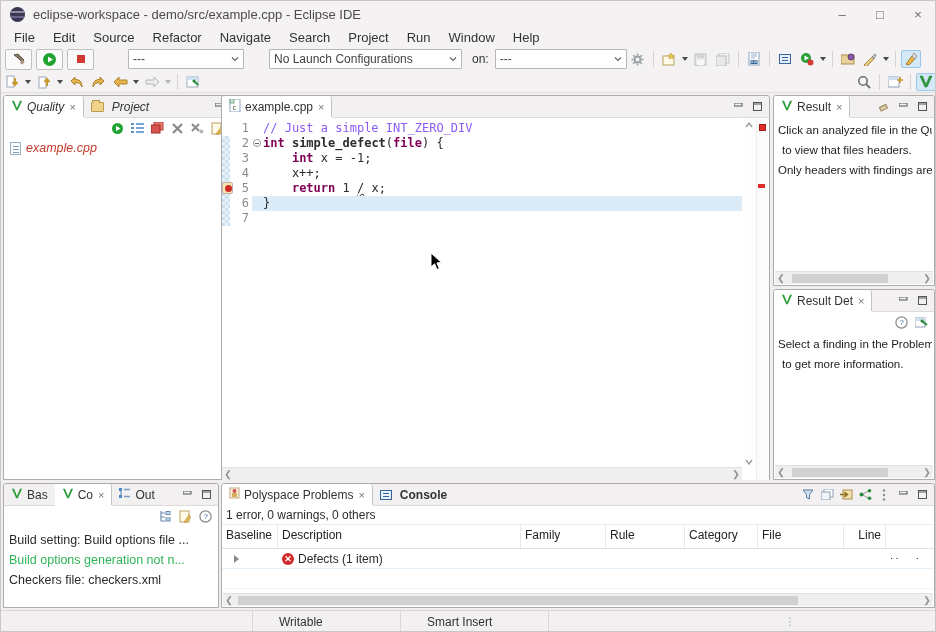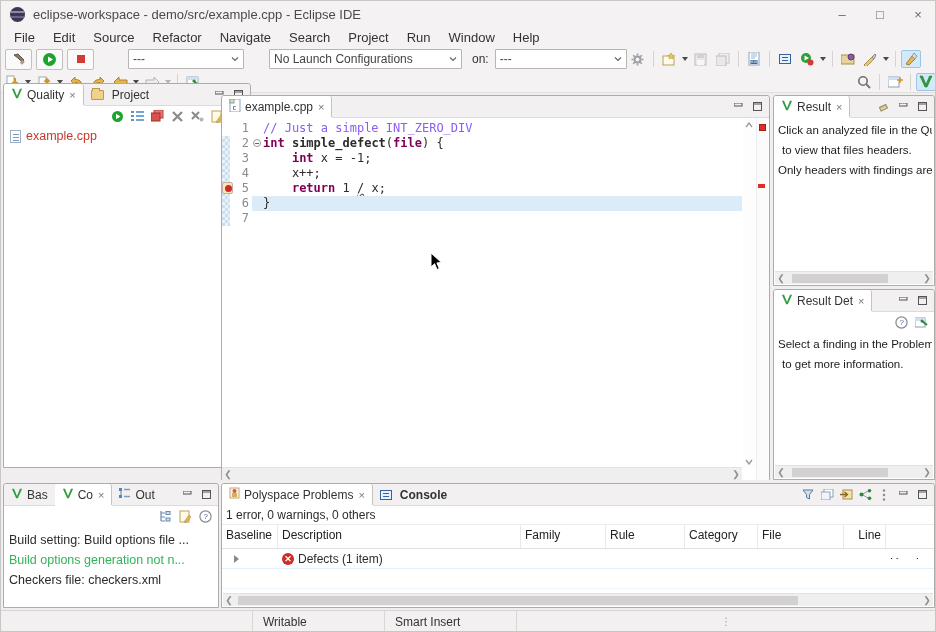--- a/index.html
+++ b/index.html
@@ -49,21 +49,21 @@
   .tab.active { background:#fff; border-right:1px solid #c5c2c2; border-radius:3px 3px 0 0;
     box-shadow:0 1px 0 #fff; }
   .tab .x { margin-left:5px; color:#777; font-size:11px; }
   .tab .ticn { margin-right:4px; }
   .panel-btns { margin-left:auto; display:flex; align-items:center; padding-right:4px; }
   .pbtn { width:16px; height:14px; display:flex; align-items:center; justify-content:center; margin-left:3px; }
   .view-toolbar { height:20px; display:flex; align-items:center; justify-content:flex-end;
     padding-right:4px; background:#fff; }
   .vicon { width:18px; height:16px; display:flex; align-items:center; justify-content:center; margin-left:2px; }
   
-  #quality-panel { left:2px; top:82px; width:248px; height:385px; }
+  #quality-panel { left:2px; top:94px; width:248px; height:385px;font-style:italic; }
   .file-row { display:flex; align-items:center; padding:3px 6px; font-size:12.5px; }
   .file-name { color:#c6392b; margin-left:5px; }
   .file-count { margin-left:auto; color:#c6392b; padding-right:6px; }
   
   #editor-panel { left:220px; top:94px; width:549px; height:385px; }
   .editor-body { position:relative; height:362px; background:#fff; overflow:hidden; }
   .anno-strip { position:absolute; left:0; top:18px; width:8px; height:90px;
     background-image:
       linear-gradient(45deg,#c9e0f0 25%,transparent 25%,transparent 75%,#c9e0f0 75%),
       linear-gradient(45deg,#c9e0f0 25%,transparent 25%,transparent 75%,#c9e0f0 75%);
@@ -116,21 +116,21 @@
   .gcol { padding:3px 4px; border-right:1px solid #e8e8e8; white-space:nowrap; overflow:hidden; flex:none; }
   .grid-row { display:flex; height:20px; align-items:center; font-size:12px; border-bottom:1px solid #e3f0fa; }
   .rcol { padding:0 4px; white-space:nowrap; overflow:hidden; flex:none; display:flex; align-items:center; }
   .expander { width:0; height:0; border-top:4px solid transparent; border-bottom:4px solid transparent;
     border-left:5px solid #8a8a8a; margin-left:8px; }
   .errball { width:12px; height:12px; border-radius:50%; background:#cf2a27; color:#fff;
     font-size:9px; line-height:12px; text-align:center; font-weight:bold; margin-right:4px; flex:none; }
   .rowline2 { height:20px; border-bottom:1px solid #eef6fc; }
   
   .statusbar { position:absolute; left:0; top:609px; width:936px; height:22px;
-    background:#f2f0f0; border-top:1px solid #d7d4d4; display:flex; align-items:center; font-size:12px; color:#333; }
+    background:#f2f0f0; border-top:1px solid #d7d4d4; display:flex; align-items:center; font-size:12px; color:#333;gap:16px; }
   .st-cell { height:22px; display:flex; align-items:center; padding:0 10px; border-right:1px solid #d9d6d6; }
   .st-gap { width:252px; height:22px; border-right:1px solid #d9d6d6; }
   .vdots { color:#9a9a9a; letter-spacing:0; font-size:10px; margin-left:84px; }
   
   .mini-doc { width:11px; height:13px; background:#fdfdfd; border:1px solid #9ab0c4; position:relative; }
   .mini-doc::after { content:""; position:absolute; left:2px; top:3px; width:6px; height:1px;
     background:#7d9cc0; box-shadow:0 3px 0 #7d9cc0, 0 6px 0 #7d9cc0; }
   .folder-icn { width:13px; height:10px; background:#f0d28a; border:1px solid #b99b4e; border-radius:1px; position:relative; }
   .folder-icn::before { content:""; position:absolute; left:0; top:-3px; width:6px; height:2px;
     background:#f0d28a; border:1px solid #b99b4e; border-bottom:none; }

